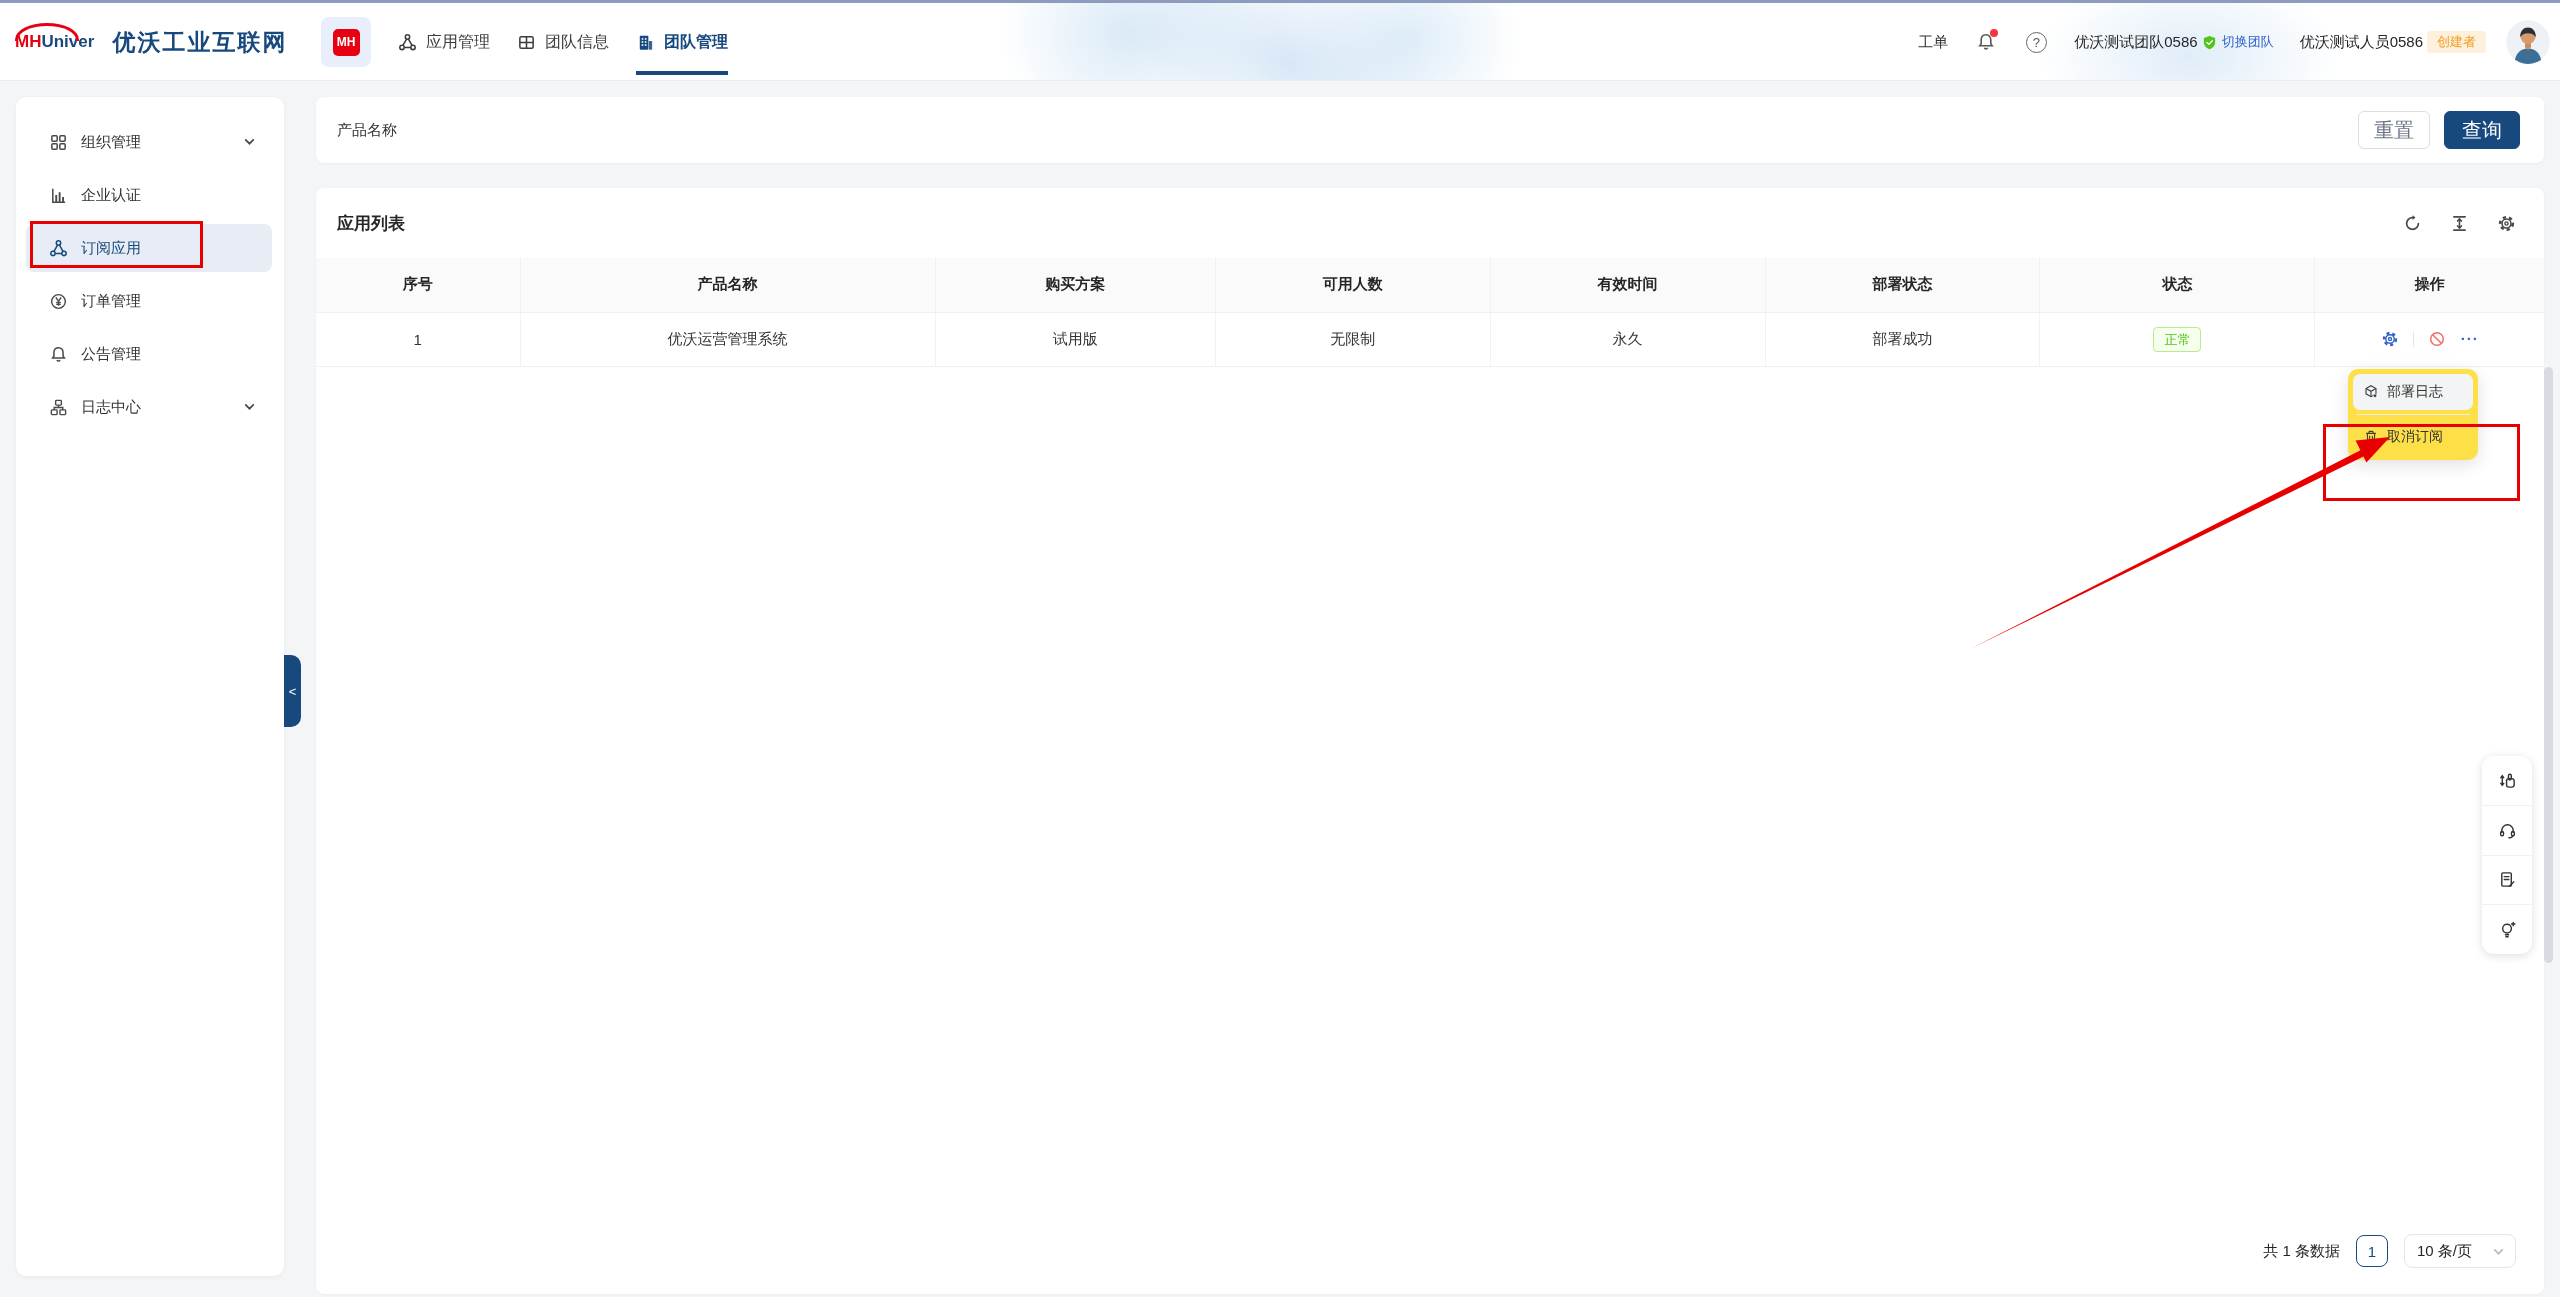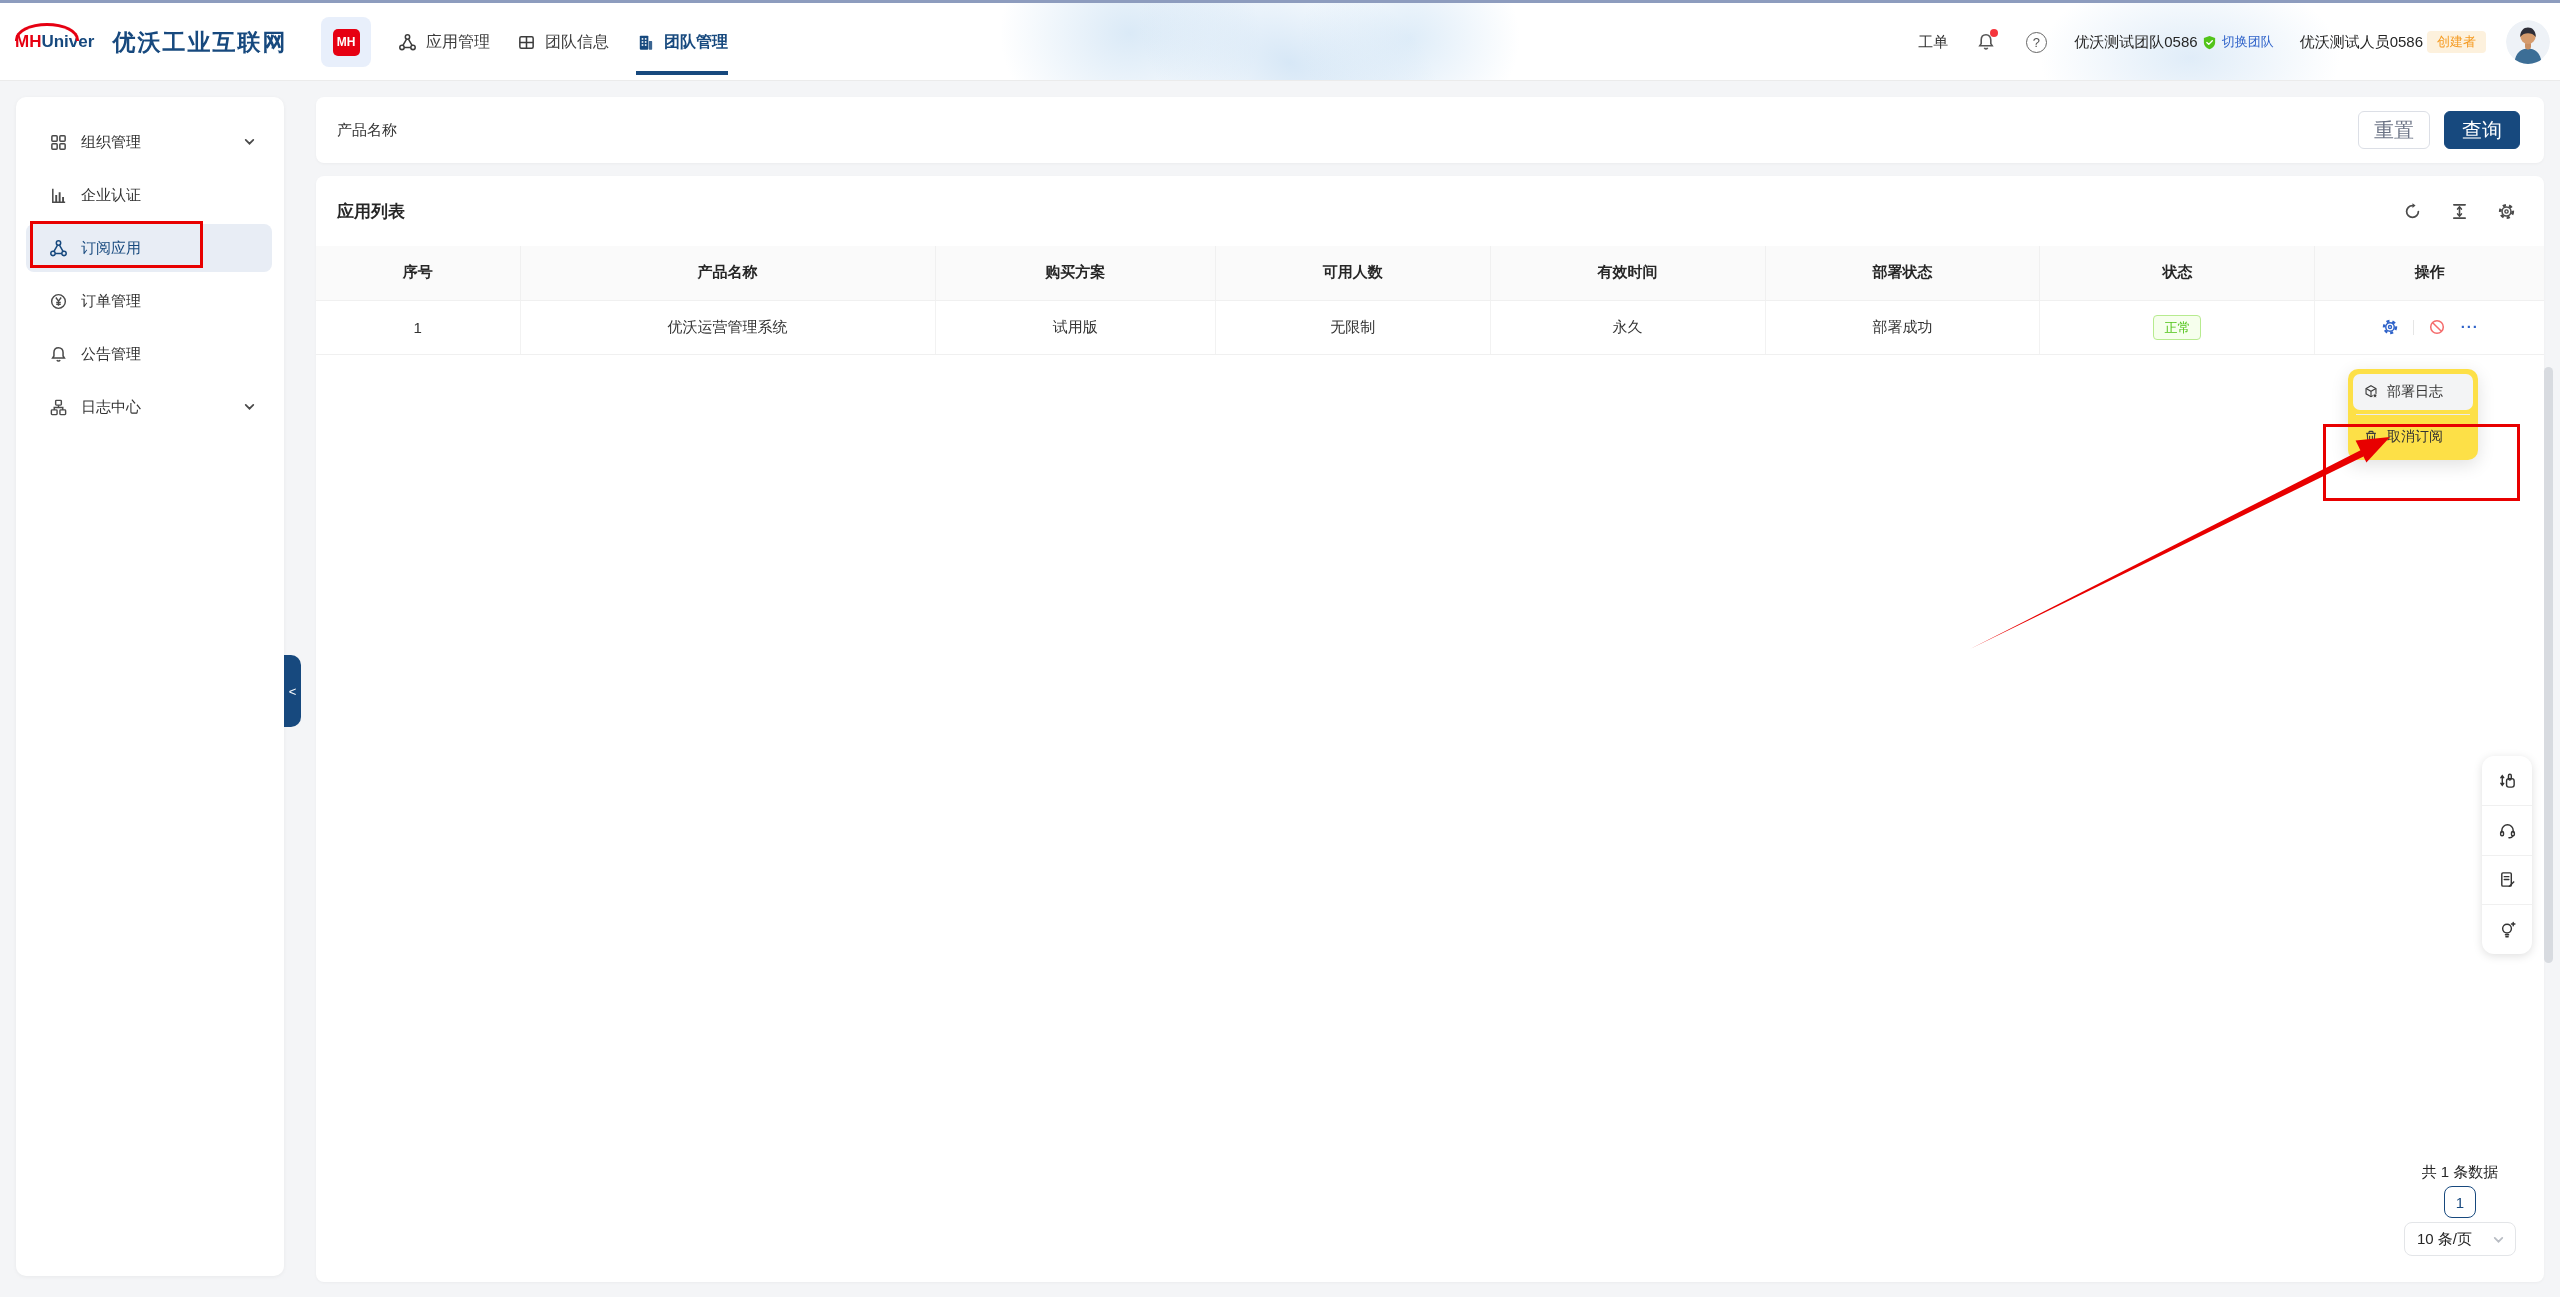--- a/index.html
+++ b/index.html
@@ -56,21 +56,21 @@
   
   .search-card{position:absolute;left:316px;top:97px;width:2228px;height:66px;background:#fff;border-radius:8px;box-shadow:0 1px 3px rgba(0,0,0,.04);display:flex;align-items:center;padding:0 24px 0 21px;}
   .search-label{font-size:15px;color:#333;white-space:nowrap;}
   .search-input{margin-left:14px;width:470px;height:40px;border:1px solid #dcdfe6;border-radius:7px;padding:0 14px;font-size:15px;color:#333;outline:none;font-family:inherit;}
   .search-input::placeholder{color:#bfc4cc;}
   .search-spacer{flex:1;}
   .btn{height:38px;border-radius:6px;font-size:20px;display:flex;align-items:center;justify-content:center;cursor:pointer;font-family:inherit;}
   .btn-reset{width:72px;background:#fff;border:1px solid #dcdfe6;color:#6b7385;}
   .btn-query{width:76px;margin-left:14px;background:var(--primary);border:1px solid var(--primary);color:#fff;}
   
-  .table-card{position:absolute;left:316px;top:176px;width:2228px;height:1106px;background:#fff;border-radius:8px;box-shadow:0 1px 3px rgba(0,0,0,.04);}
+  .table-card{position:absolute;left:316px;top:188px;width:2228px;height:1106px;background:#fff;border-radius:8px;box-shadow:0 1px 3px rgba(0,0,0,.04);}
   .card-head{position:relative;height:70px;display:flex;align-items:center;padding-left:21px;}
   .card-title{font-size:17px;color:#262626;font-weight:600;}
   .card-tools{position:absolute;right:28px;top:0;height:70px;display:flex;align-items:center;gap:27px;color:#4a4a4a;}
   .card-tools .tool{width:20px;height:20px;cursor:pointer;display:flex;align-items:center;justify-content:center;}
   .card-tools svg{width:19px;height:19px;}
   table.grid{width:100%;border-collapse:collapse;table-layout:fixed;}
   .grid th{background:#fafafa;height:54px;font-size:15px;color:#262626;font-weight:bold;border-bottom:1px solid #f0f0f0;border-right:1px solid #f0f0f0;text-align:center;}
   .grid th:last-child{border-right:none;}
   .grid td{height:54px;font-size:15px;color:#333;text-align:center;border-bottom:1px solid #f0f0f0;border-right:1px solid #f2f2f2;}
   .grid td:last-child{border-right:none;}
@@ -93,21 +93,21 @@
   .anno-sidebar{left:30px;top:221px;width:173px;height:47px;}
   .anno-cancel{left:2323px;top:424px;width:197px;height:77px;}
   .anno-arrow{position:absolute;left:0;top:0;width:2560px;height:1297px;z-index:70;pointer-events:none;}
   
   .float-toolbar{position:absolute;left:2482px;top:756px;width:50px;height:198px;background:#fff;border-radius:12px;box-shadow:0 2px 10px rgba(0,0,0,.13);z-index:30;display:flex;flex-direction:column;}
   .ft-btn{flex:1;display:flex;align-items:center;justify-content:center;color:#333;cursor:pointer;border-bottom:1px solid #f0f0f0;}
   .ft-btn:last-child{border-bottom:none;}
   .ft-btn svg{width:19px;height:19px;}
   .scroll-thumb{position:absolute;left:2544px;top:367px;width:9px;height:596px;background:#d8dbe0;border-radius:5px;z-index:15;}
   
-  .pagination{position:absolute;right:28px;bottom:26px;display:flex;align-items:center;gap:4px;flex-direction:column;}
+  .pagination{position:absolute;right:28px;bottom:26px;display:flex;align-items:center;gap:16px;}
   .pg-total{font-size:15px;color:#262626;}
   .pg-page{width:32px;height:32px;border:1.6px solid var(--primary);border-radius:8px;color:var(--primary);font-size:15px;display:flex;align-items:center;justify-content:center;cursor:pointer;}
   .pg-size{width:112px;height:34px;border:1px solid #e3e5e8;border-radius:8px;display:flex;align-items:center;justify-content:space-between;padding:0 10px 0 12px;font-size:15px;color:#262626;cursor:pointer;}
   .pg-size svg{width:13px;height:13px;color:#b9bdc4;}
 </style>
 </head>
 <body>
 
 <div id="app">
   <div class="topstrip"></div>

